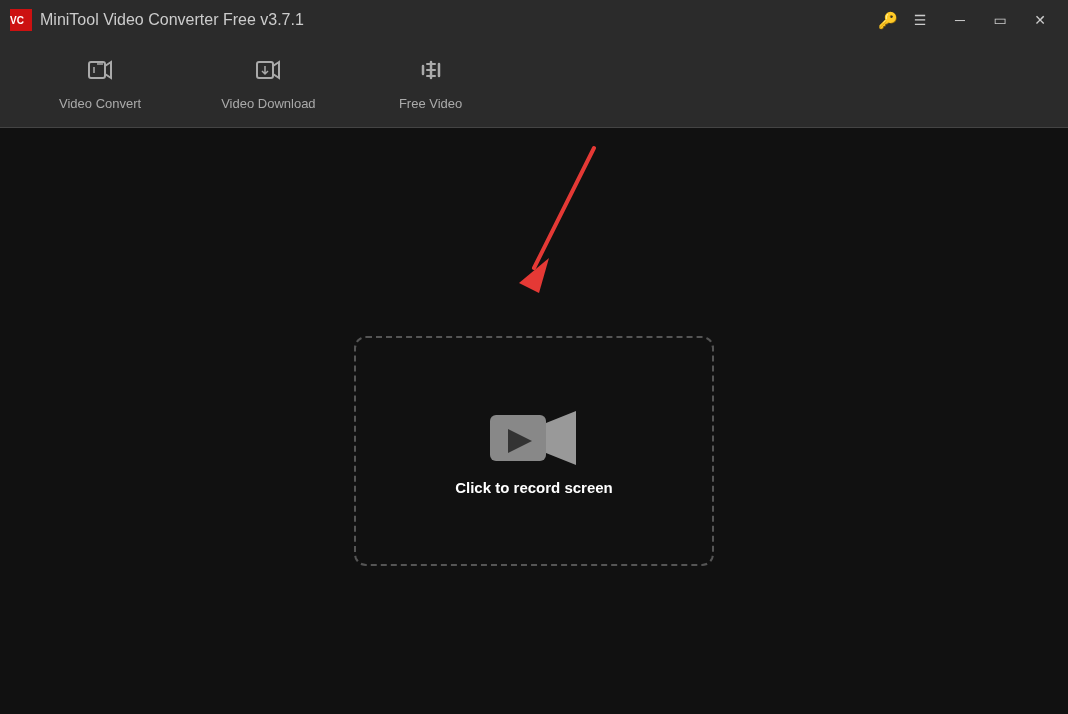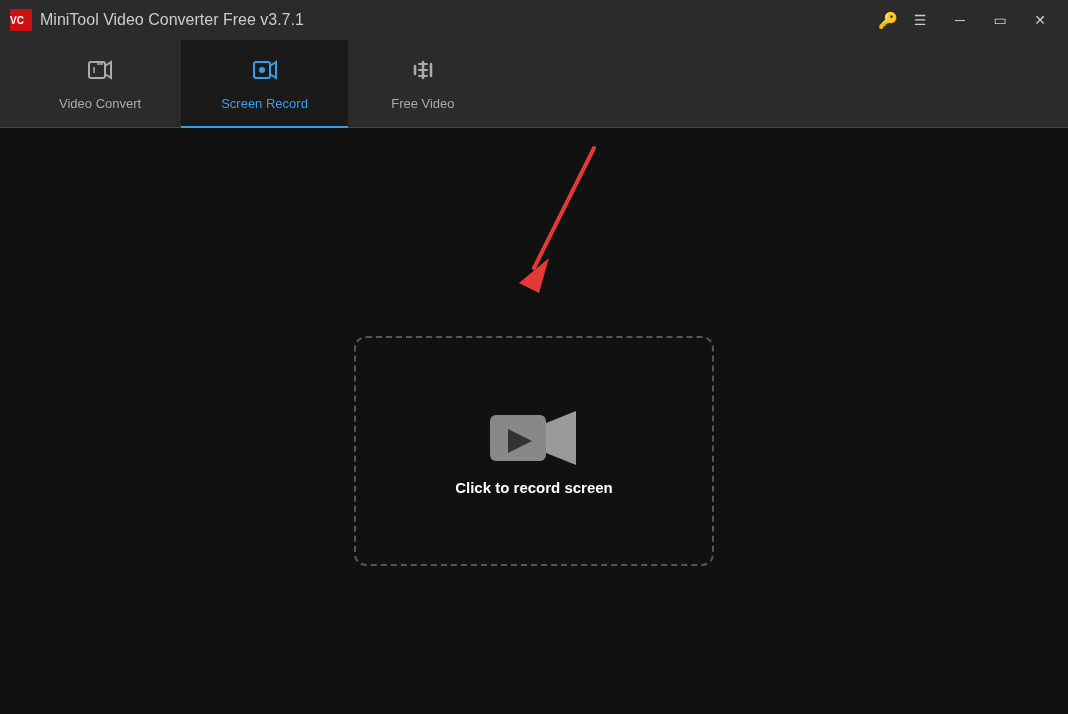--- a/index.html
+++ b/index.html
@@ -189,31 +189,31 @@
     <span class="nav-tab-icon">
       <svg width="28" height="28" viewBox="0 0 28 28" fill="none">
         <rect x="3" y="6" width="16" height="16" rx="2" stroke="#aaa" stroke-width="2" fill="none"></rect>
         <path d="M19 10l6-4v16l-6-4V10z" stroke="#aaa" stroke-width="2" fill="none"></path>
         <path d="M8 11v6M11 8h6" stroke="#aaa" stroke-width="1.5"></path>
       </svg>
     </span>
     <span>Video Convert</span>
   </button>
 
-
-  <button class="nav-tab active">
+  <button class="nav-tab">
     <span class="nav-tab-icon">
       <svg width="28" height="28" viewBox="0 0 28 28" fill="none">
-        <rect x="3" y="6" width="16" height="16" rx="2" stroke="#3a9de4" stroke-width="2" fill="none"></rect>
-        <path d="M19 10l6-4v16l-6-4V10z" stroke="#3a9de4" stroke-width="2" fill="none"></path>
-        <circle cx="11" cy="14" r="3" fill="#3a9de4"></circle>
+        <rect x="3" y="6" width="16" height="16" rx="2" stroke="#aaa" stroke-width="2" fill="none"></rect>
+        <path d="M19 10l6-4v16l-6-4V10z" stroke="#aaa" stroke-width="2" fill="none"></path>
+        <path d="M11 10v8M8 15l3 3 3-3" stroke="#aaa" stroke-width="1.5"></path>
       </svg>
     </span>
-    <span>Screen Record</span>
+    <span>Video Download</span>
   </button>
+
 
   <button class="nav-tab">
     <span class="nav-tab-icon">
       <svg width="28" height="28" viewBox="0 0 28 28" fill="none">
         <path d="M14 6v16M6 10v8M22 8v12" stroke="#aaa" stroke-width="2.5" stroke-linecap="round"></path>
         <path d="M10 8h8" stroke="#aaa" stroke-width="2" stroke-linecap="round"></path>
         <path d="M10 14h8" stroke="#aaa" stroke-width="2" stroke-linecap="round"></path>
         <path d="M10 20h8" stroke="#aaa" stroke-width="2" stroke-linecap="round"></path>
       </svg>
     </span>

